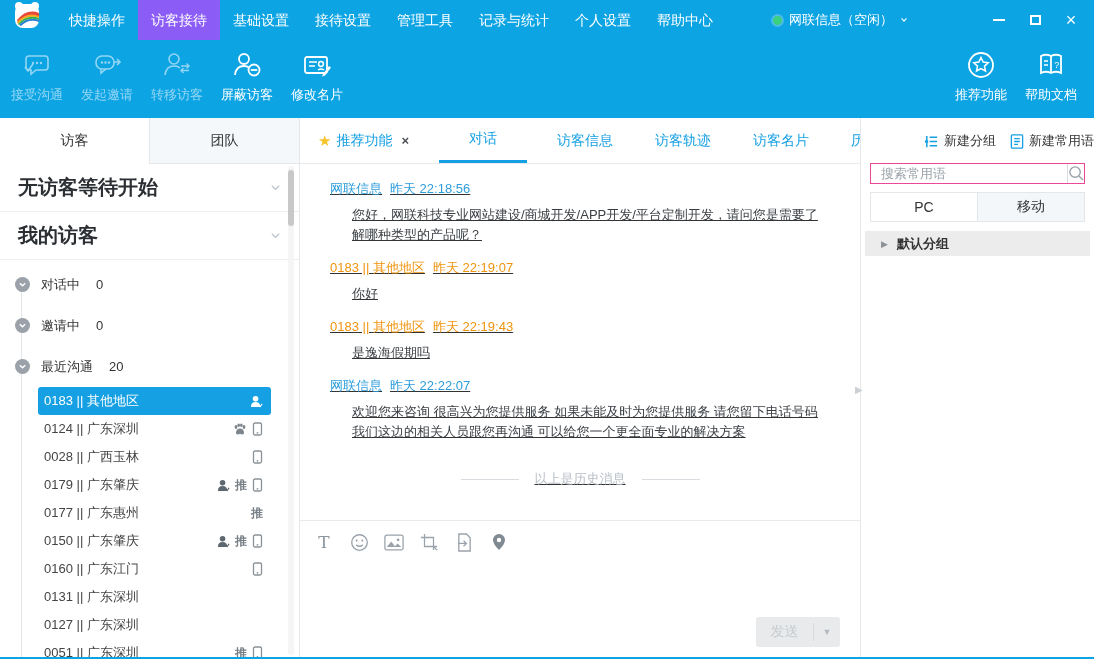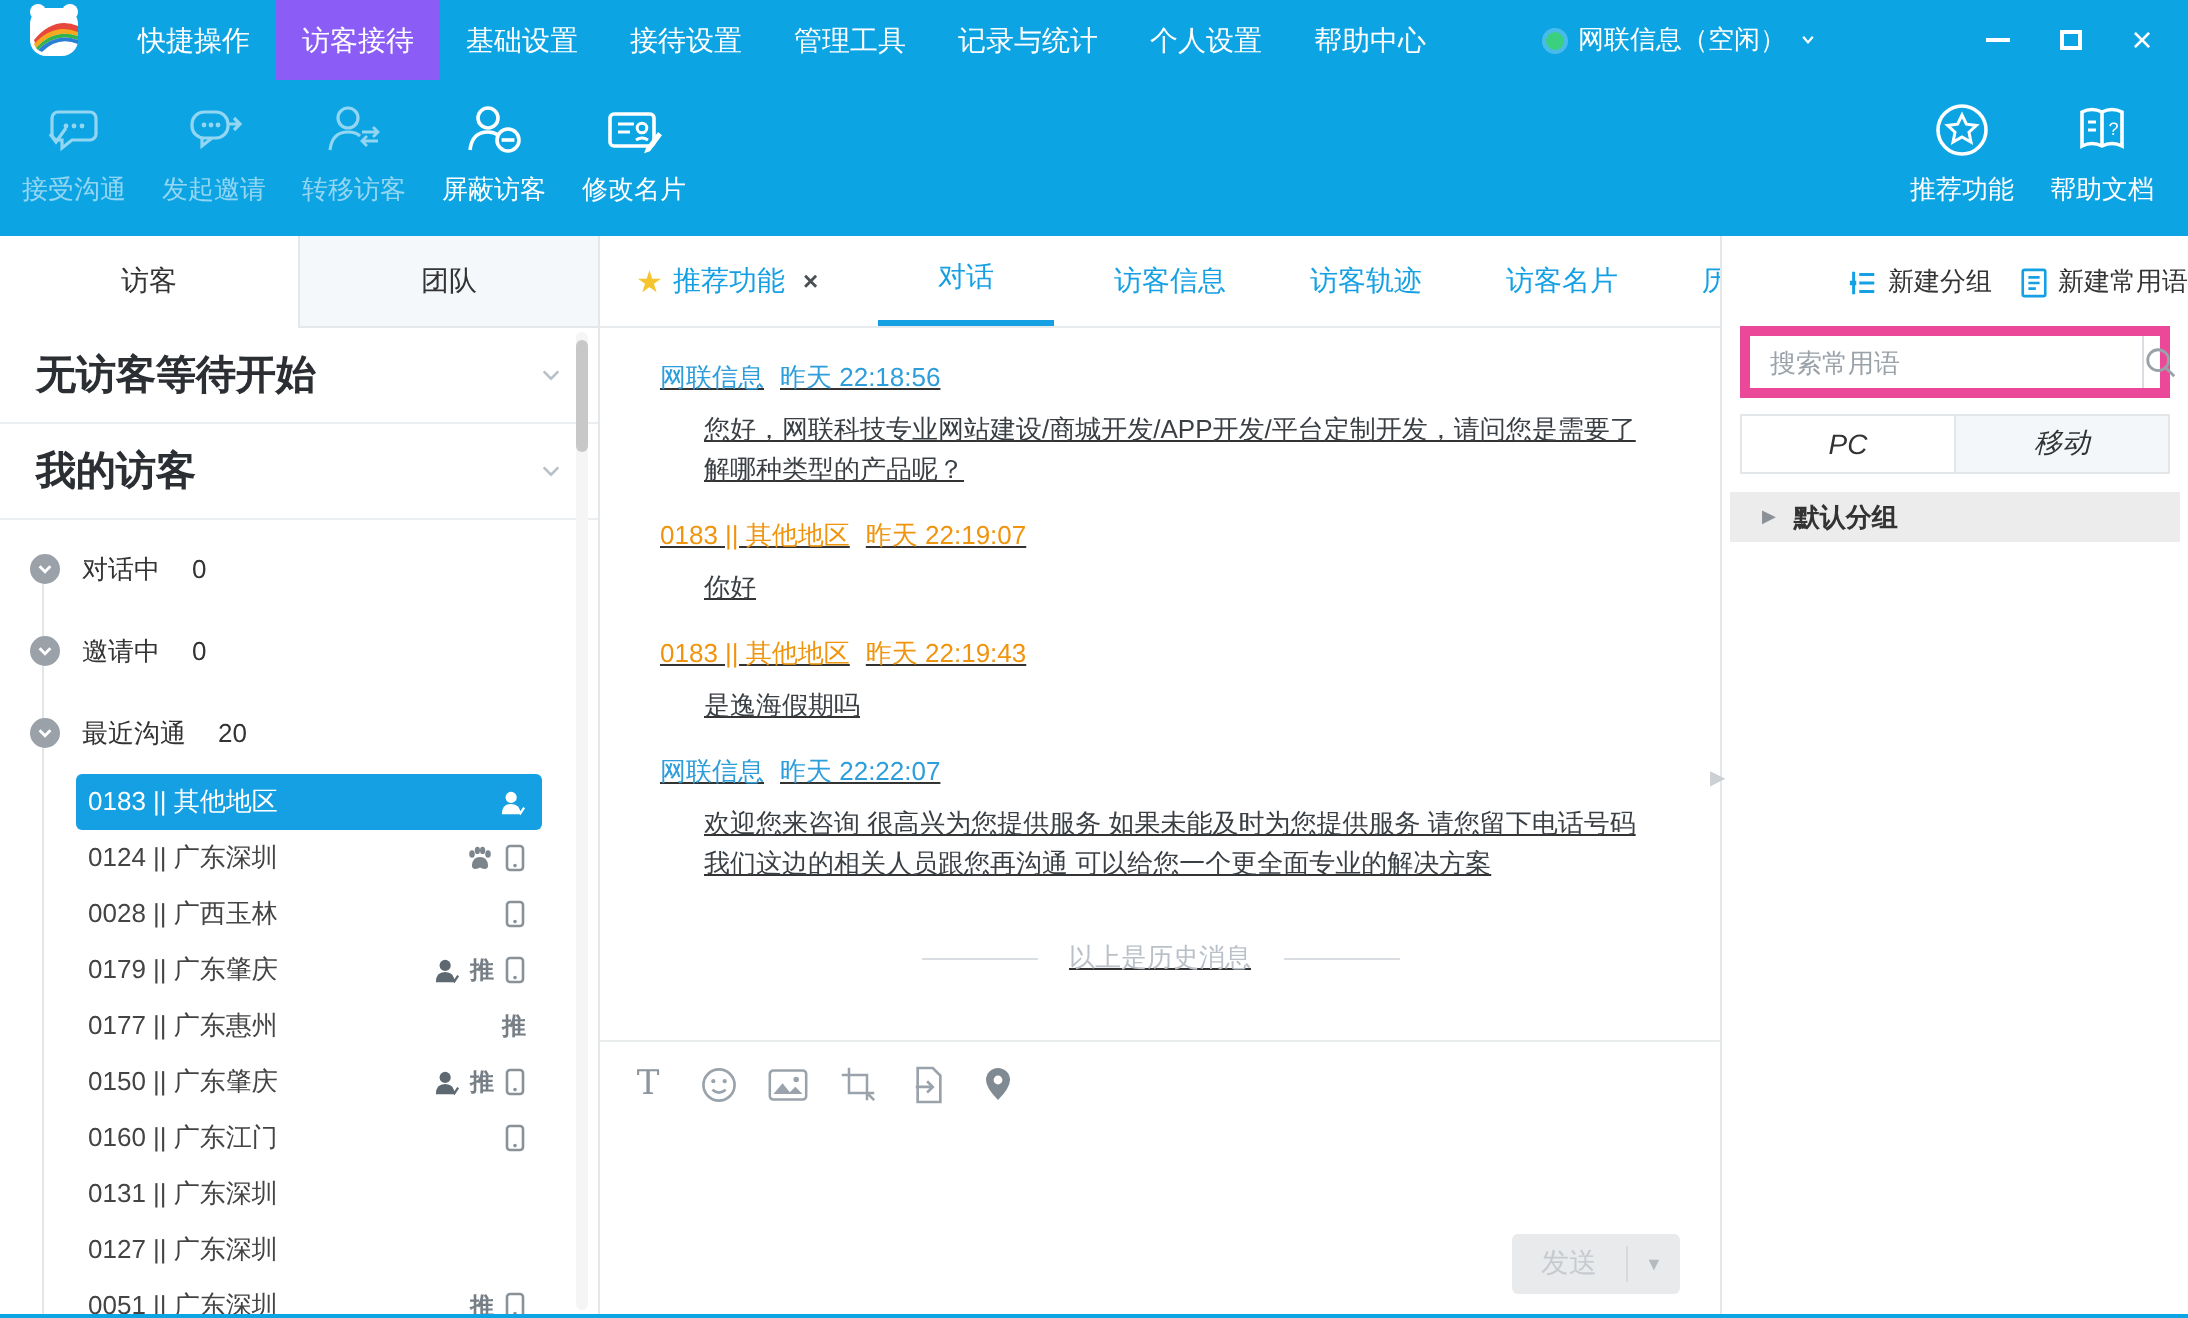--- a/index.html
+++ b/index.html
@@ -114,31 +114,31 @@
     height:30px; background:#e9eaeb; border-radius:3px; display:flex;
     align-items:center; }
   .send-label { flex:1; text-align:center; color:#c6cbd0; font-size:14px; }
   .send-divider { width:1px; height:18px; background:#d7d9da; }
   .send-caret { width:26px; text-align:center; color:#b4bac0; font-size:9px; }
   
   .rp-links { display:flex; justify-content:flex-end; align-items:center;
     gap:14px; padding:14px 0 0 0; }
   .rp-link { display:flex; align-items:center; gap:5px; font-size:13px;
     color:#333; }
-  .rp-search { margin:13px 9px 0 9px; height:36px; border:5px solid #ec4899;
+  .rp-search { margin:13px 9px 0 9px; height:21px; border:1px solid #ec4899;
     display:flex; }
   .rp-search input { flex:1; border:none; outline:none; padding:0 10px;
     font-size:13px; color:#333; font-family:inherit; background:transparent; }
   .rp-search input::placeholder { color:#9aa2a9; }
   .rp-search-btn { width:40px; border-left:1px solid #d9dde1; display:flex;
     align-items:center; justify-content:center; }
   .rp-tabs { display:flex; margin:8px 9px 0 9px; height:30px;
     border:1px solid #e3e7ea; }
   .rp-tab { flex:1; display:flex; align-items:center; justify-content:center;
-    font-size:14px; color:#333; background:#fff;font-style:italic; }
+    font-size:14px; color:#333; background:#fff; }
   .rp-tab.inactive { background:#f3f7fa; border-left:1px solid #e3e7ea; }
   .rp-group { margin:9px 4px 0 4px; height:25px; background:#ececec;
     display:flex; align-items:center; padding-left:16px; gap:9px; }
   .rp-group-caret { color:#8a9096; font-size:9px; }
   .rp-group-label { font-size:13px; color:#333; font-weight:bold; }
   svg { display:block; }
 </style>
 </head>
 <body>
 

